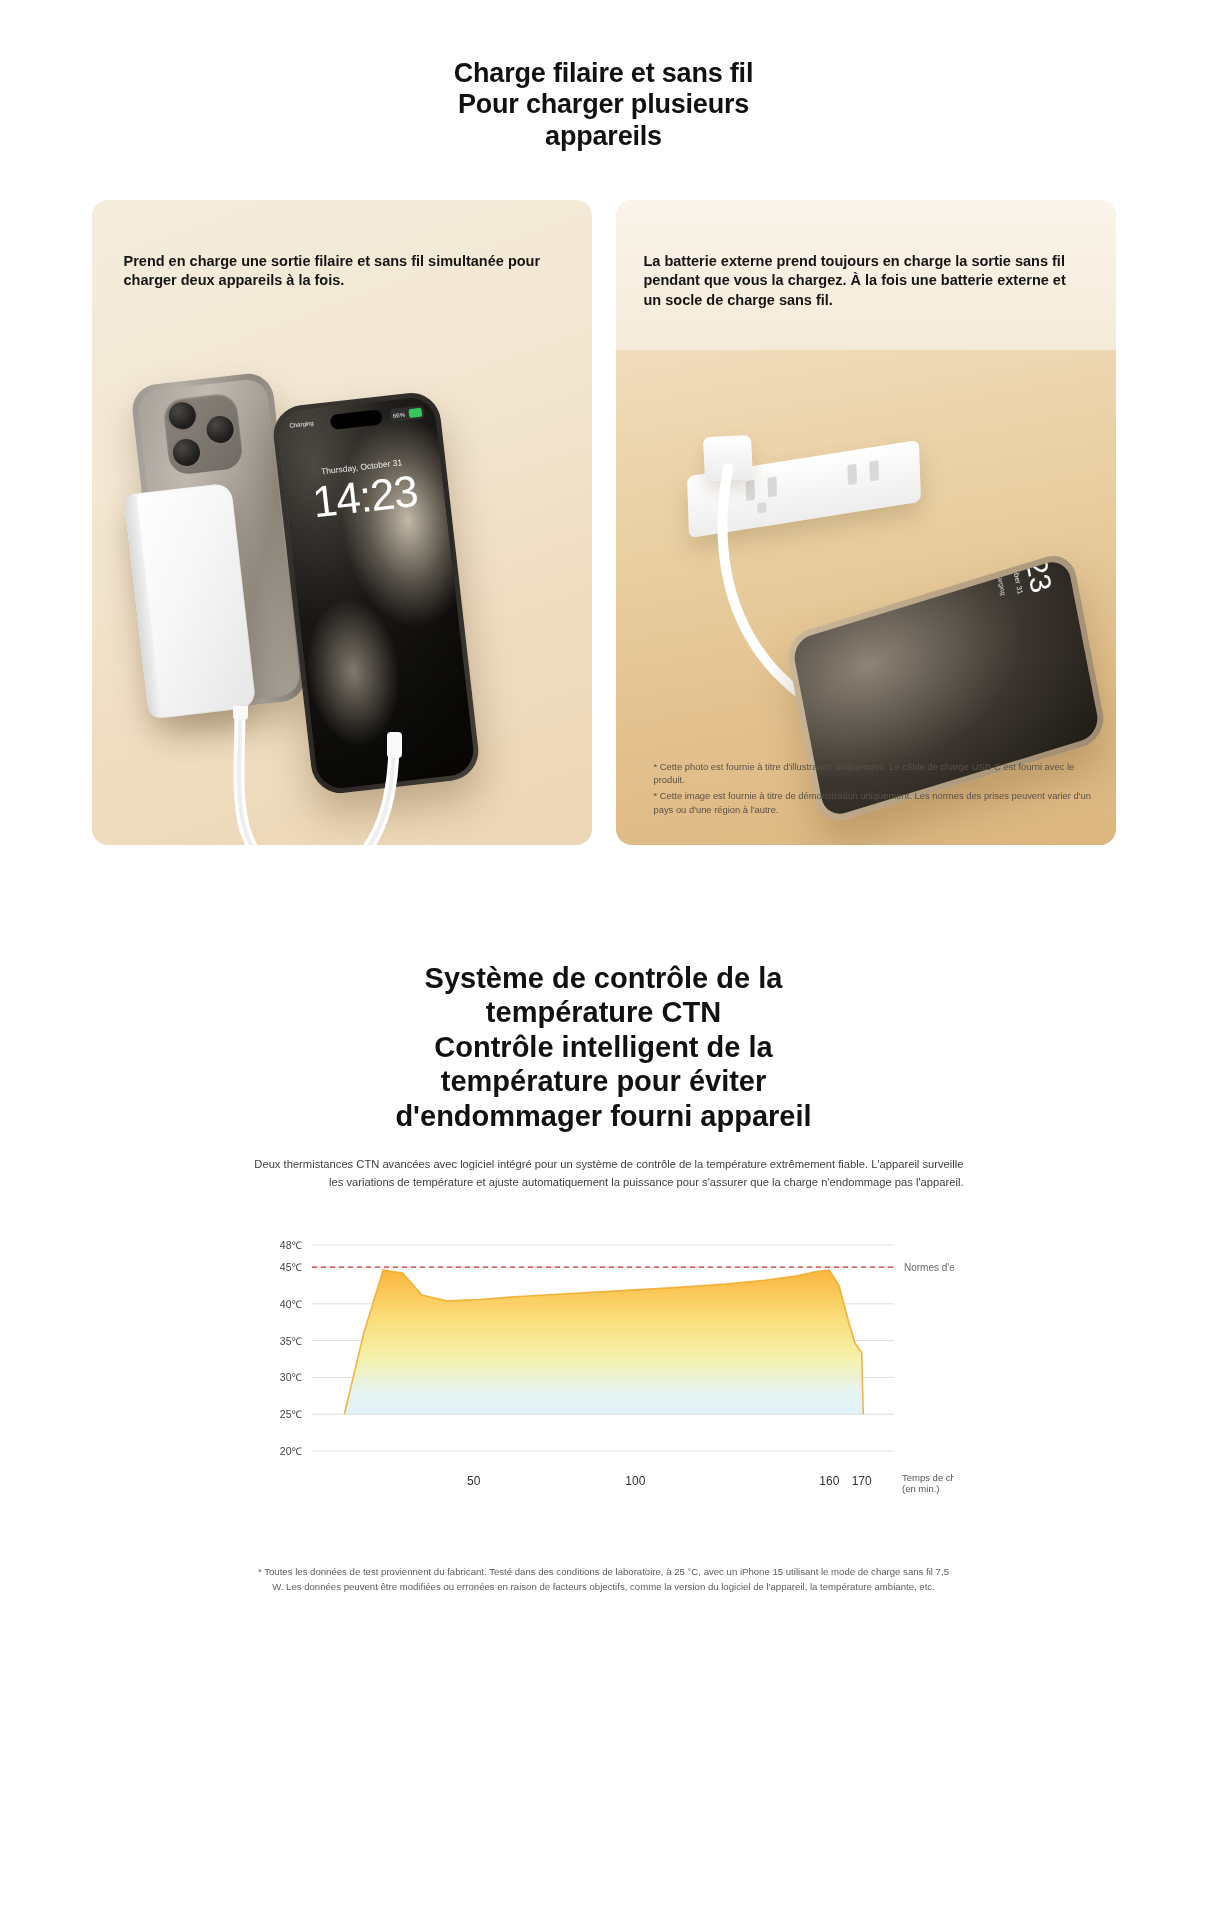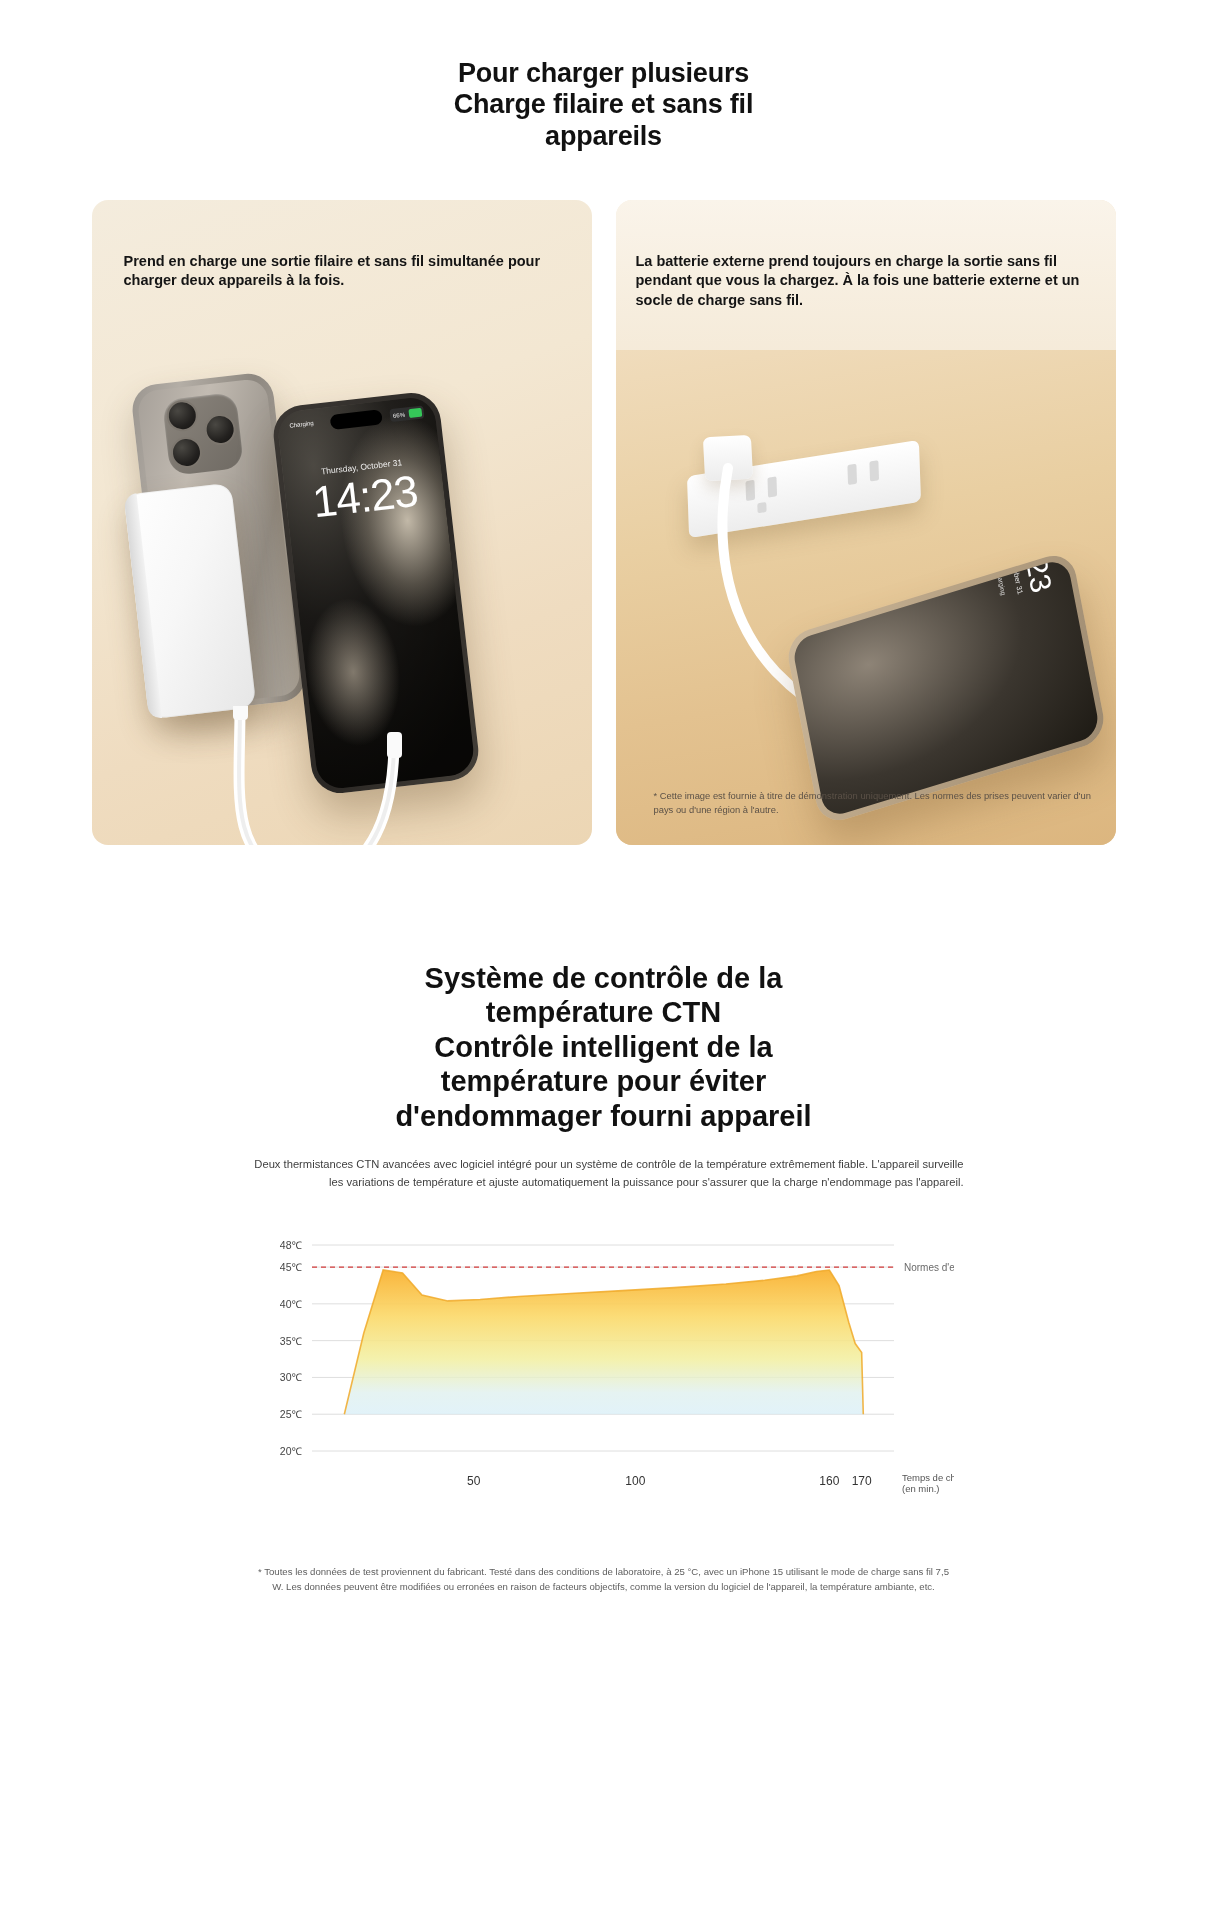--- a/index.html
+++ b/index.html
@@ -47,21 +47,21 @@
   .card-text {
     position: absolute;
     left: 32px;
     top: 52px;
     right: 34px;
     font-size: 14.5px;
     font-weight: bold;
     line-height: 1.34;
     color: #151515;
   }
-  .card.right .card-text { left: 20px; }
+  .card.right .card-text { left: 28px; }
 
   
   .art { position: absolute; inset: 0; }
 
   .pb-phone-back {
     position: absolute;
     left: 56px; top: 178px;
     width: 142px; height: 330px;
     border-radius: 26px;
     background: linear-gradient(105deg,#9a958f 0%, #b4aea6 22%, #8e8880 55%, #a9a39b 80%, #7e7972 100%);
@@ -242,22 +242,22 @@
     color:#5e5e5e;
     padding-bottom: 40px;
   }
 </style>
 </head>
 <body>
 
 <div class="page">
 
   <div class="sec1-heading">
+    <span class="l">Charge filaire et sans fil</span>
     <span class="l">Pour charger plusieurs</span>
-    <span class="l">Charge filaire et sans fil</span>
     <span class="l">appareils</span>
   </div>
 
   <div class="cards">
 
     <div class="card left">
       <div class="card-text">Prend en charge une sortie filaire et sans fil simultanée pour charger deux appareils à la fois.</div>
 
       <div class="art">
         <div class="pb-phone-back"></div>
@@ -315,20 +315,21 @@
         <div class="phone-flat">
           <div class="phone-flat-screen">
             <div class="flat-charging">Charging</div>
             <div class="flat-date">Thursday, October 31</div>
             <div class="flat-time">14:23</div>
           </div>
         </div>
       </div>
 
       <div class="footnote-right">
+        <p>* Cette photo est fournie à titre d'illustration uniquement. Le câble de charge USB-C est fourni avec le produit.</p>
         <p>* Cette image est fournie à titre de démonstration uniquement. Les normes des prises peuvent varier d'un pays ou d'une région à l'autre.</p>
       </div>
     </div>
   </div>
 
   <div class="sec2">
     <div class="sec2-heading">
       <span class="l">Système de contrôle de la</span>
       <span class="l">température CTN</span>
       <span class="l">Contrôle intelligent de la</span>

